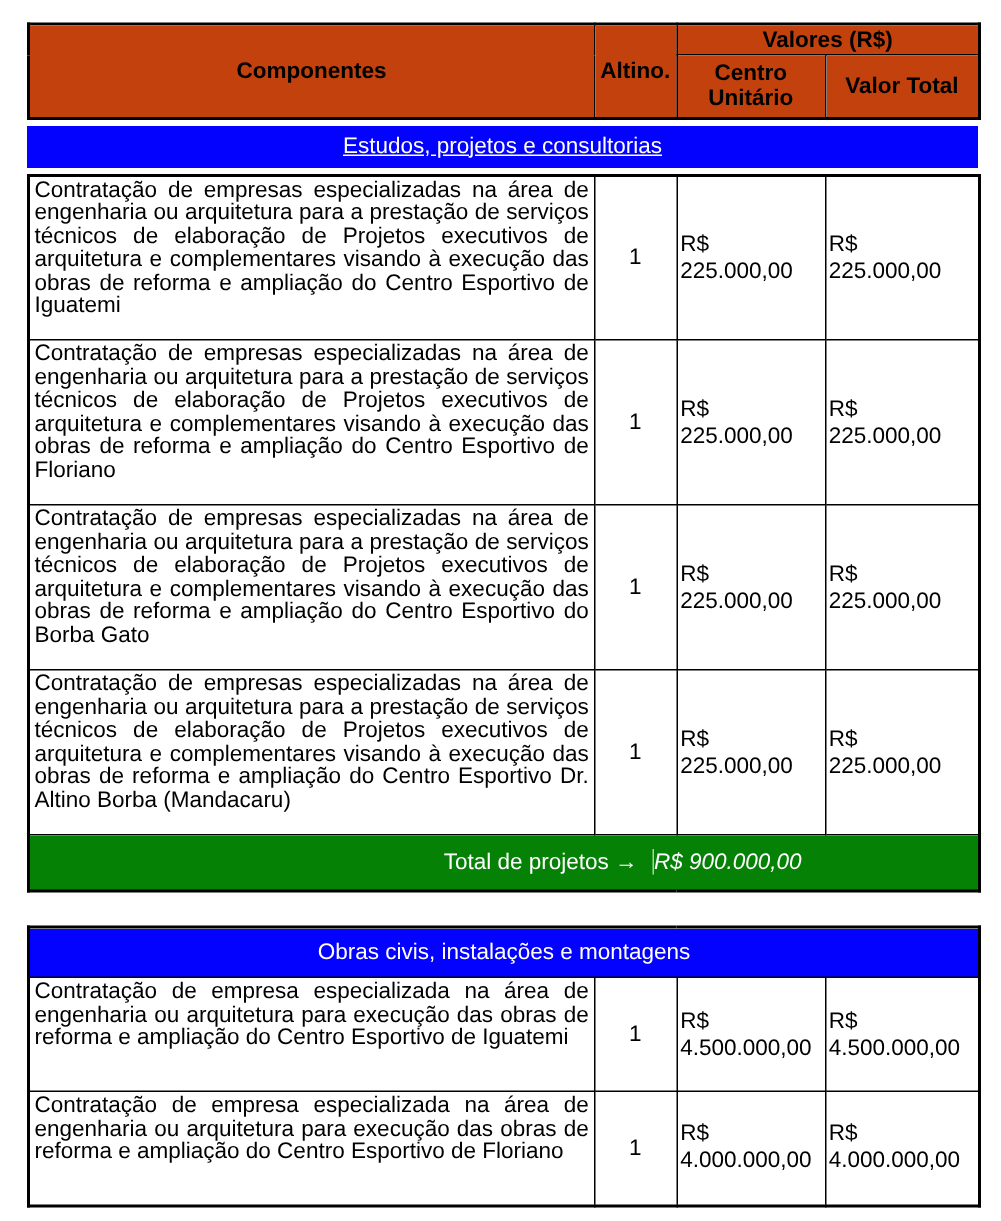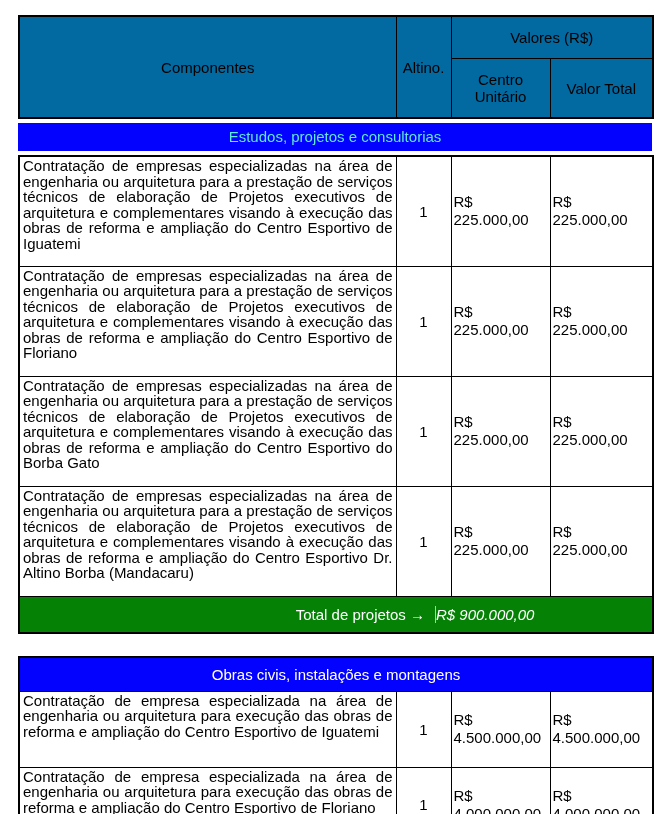--- a/index.html
+++ b/index.html
@@ -33,38 +33,39 @@
     border: 2px solid #000;
   }
   
   col.c1 { width: 377px; }
   col.c2 { width: 55px; }
   col.c3 { width: 99px; }
   col.c4 { width: 103px; }
 
   
   table.hdr th {
-    background: #0369a1;
-    font-weight: normal;
+    background: #c2410c;
+    font-weight: bold;
     text-align: center;
     vertical-align: middle;
     line-height: 17px;
-    padding: 12px 2px;
+    padding: 1px 2px;
   }
   tr.hdr-top { height: 17px; }
   tr.hdr-bottom { height: 42px; }
 
   
   .banner {
     margin: 4px 0;
     height: 28px;
     line-height: 28px;
     background: #0202FE;
-    color: #5eead4;
-    text-align: center;
+    color: #ffffff;
+    text-align: center;
+    text-decoration: underline;
   }
 
   
   table.rows td.desc {
     text-align: justify;
     vertical-align: top;
     padding: 1px 3px 0 3px;
     line-height: 15.6px;
   }
   table.rows td.qt {

